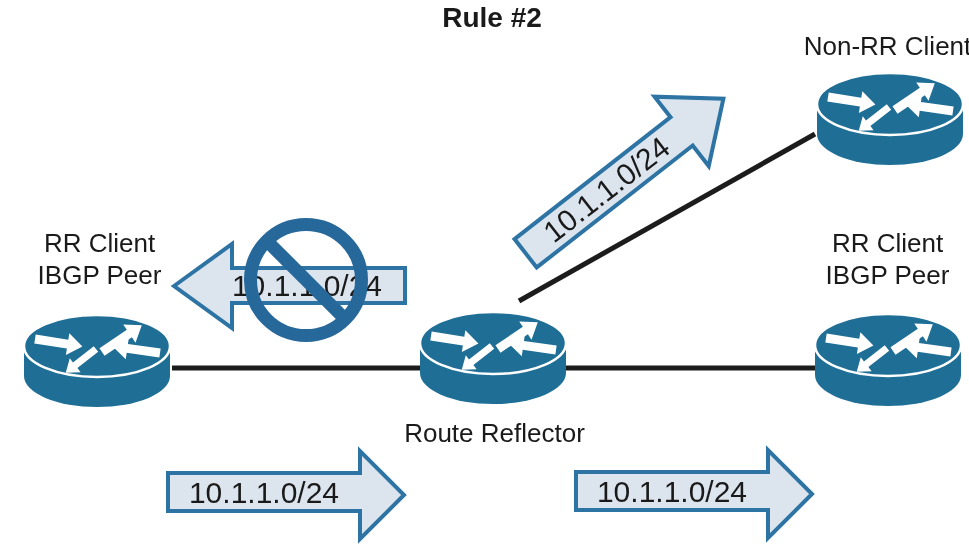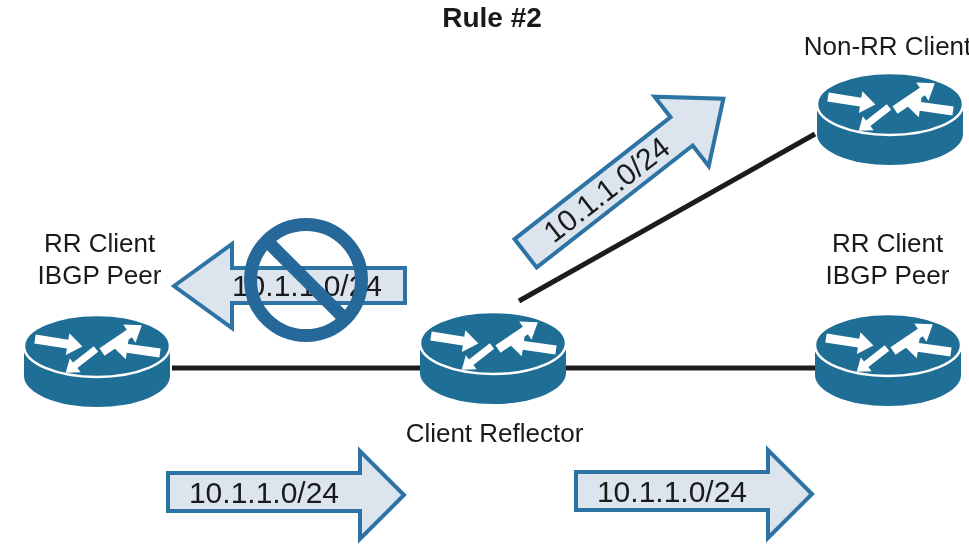--- a/index.html
+++ b/index.html
@@ -124,21 +124,21 @@
   </div>
   <div class="abs node-label" id="label-left">
     <div>RR Client</div>
     <div>IBGP Peer</div>
   </div>
   <div class="abs node-label" id="label-right">
     <div>RR Client</div>
     <div>IBGP Peer</div>
   </div>
   <div class="abs node-label" id="label-rr">
-    <span>Client Reflector</span>
+    <span>Route Reflector</span>
   </div>
 
   <svg class="abs flow-arrow" style="left:150px; top:242px;" width="237" height="88" viewBox="0 0 237 88">
     <polygon points="2,44 60,2 60,26 233,26 233,61 60,61 60,86"></polygon>
     <text x="135" y="54">10.1.1.0/24</text>
   </svg>
 
   <svg class="abs flow-arrow" id="arrow-diagonal" style="left:475px; top:130px;" width="255" height="92" viewBox="0 0 255 92">
     <polygon points="2,28 200,28 200,2 253,46 200,90 200,64 2,64"></polygon>
     <text x="105" y="56">10.1.1.0/24</text>

